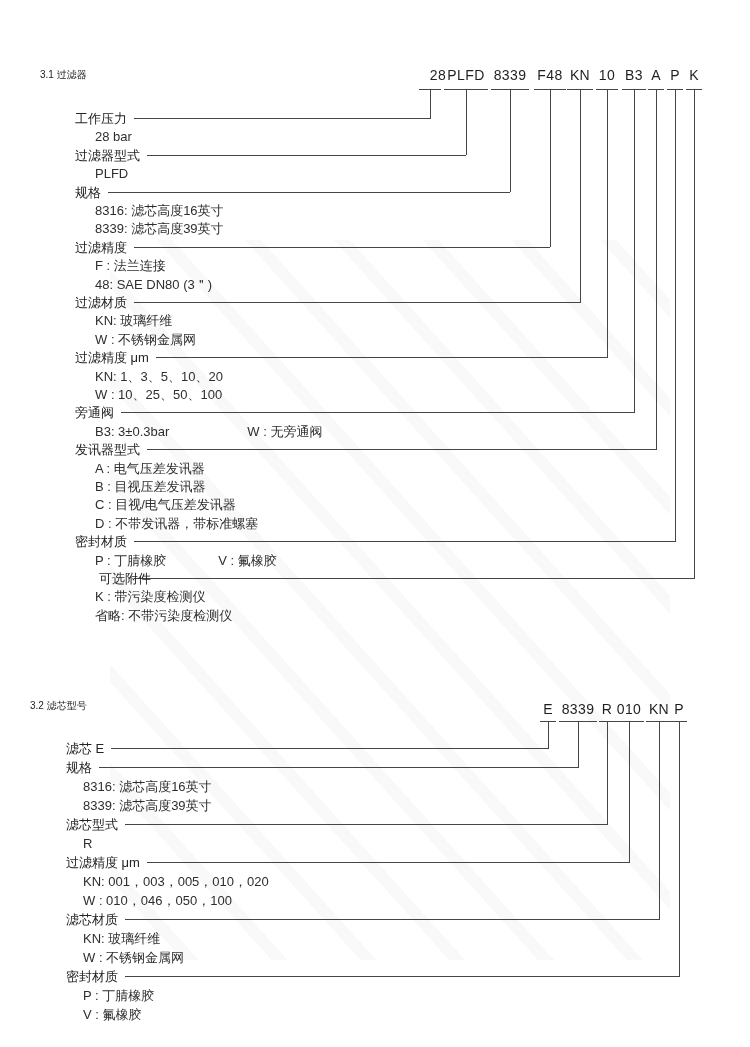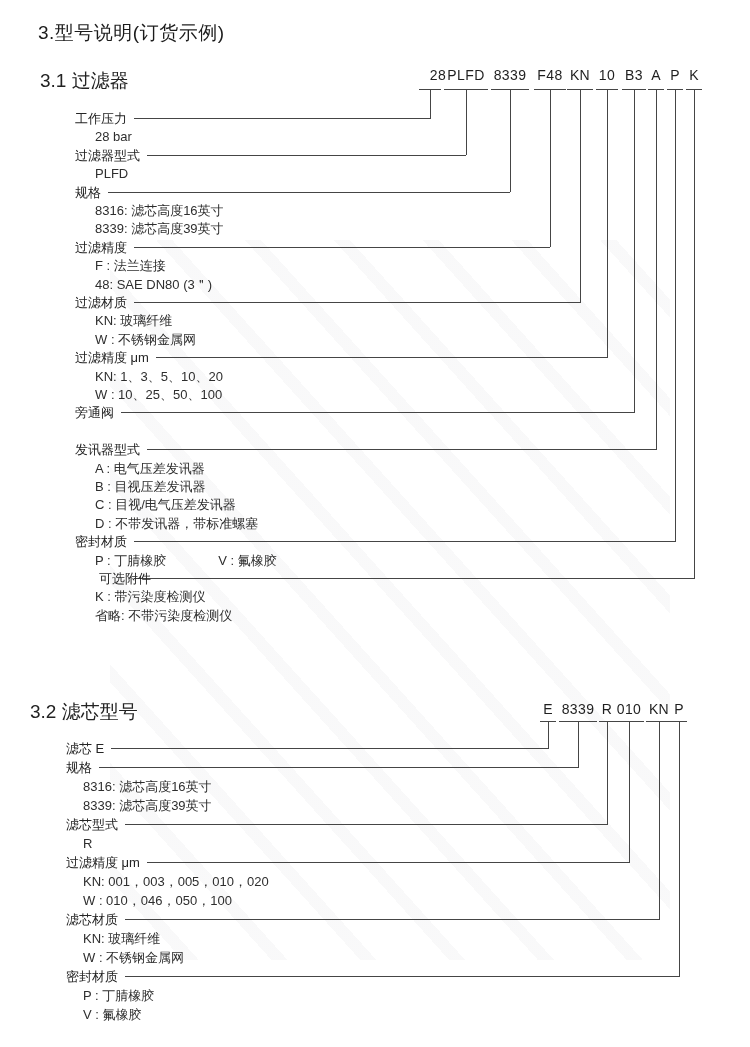--- a/index.html
+++ b/index.html
@@ -7,21 +7,21 @@
     position:relative; width:750px; height:1047px; background:#ffffff;
     font-family:"Liberation Sans","DejaVu Sans",sans-serif; color:#272727;
     overflow:hidden;
   }
   #lines { position:absolute; left:0; top:0; z-index:1; pointer-events:none; }
   .doc-title {
     position:absolute; left:38px; top:20px; font-size:19px; color:#1b1b1b;
     letter-spacing:0.5px; white-space:nowrap; z-index:2;
   }
   .sec-heading {
-    position:absolute; font-size:19px; color:#222; white-space:nowrap; z-index:2;
+    position:absolute; font-size:10px; color:#222; white-space:nowrap; z-index:2;
   }
   .code-part {
     position:absolute; transform:translateX(-50%); font-size:14px; color:#1f1f1f;
     white-space:nowrap; letter-spacing:0.4px; z-index:2;
   }
   .spec-line {
     position:absolute; font-size:13px; line-height:14px; white-space:pre;
     color:#2a2a2a; z-index:2;
   }
   .spec-label { color:#242424; }
@@ -81,21 +81,20 @@
       <line x1="578" y1="767.5" x2="578" y2="721" stroke="#454545" stroke-width="1" shape-rendering="crispEdges"></line>
       <line x1="125" y1="824.5" x2="607" y2="824.5" stroke="#454545" stroke-width="1" shape-rendering="crispEdges"></line>
       <line x1="607" y1="824.5" x2="607" y2="721" stroke="#454545" stroke-width="1" shape-rendering="crispEdges"></line>
       <line x1="146.9375" y1="862.5" x2="629" y2="862.5" stroke="#454545" stroke-width="1" shape-rendering="crispEdges"></line>
       <line x1="629" y1="862.5" x2="629" y2="721" stroke="#454545" stroke-width="1" shape-rendering="crispEdges"></line>
       <line x1="125" y1="919.5" x2="659" y2="919.5" stroke="#454545" stroke-width="1" shape-rendering="crispEdges"></line>
       <line x1="659" y1="919.5" x2="659" y2="721" stroke="#454545" stroke-width="1" shape-rendering="crispEdges"></line>
       <line x1="125" y1="976.5" x2="679" y2="976.5" stroke="#454545" stroke-width="1" shape-rendering="crispEdges"></line>
       <line x1="679" y1="976.5" x2="679" y2="721" stroke="#454545" stroke-width="1" shape-rendering="crispEdges"></line>
     </svg>
-  <div class="doc-title">3.型号说明(订货示例)</div>
 
 <div class="sec-heading" style="left: 40px; top: 68px; position: absolute;">3.1 过滤器</div>
     <div class="code-part" style="left: 430px; top: 67px; position: absolute; margin-left: 8px;">28</div>
     <div class="code-part" style="left: 466px; top: 67px; position: absolute;">PLFD</div>
     <div class="code-part" style="left: 510px; top: 67px; position: absolute;">8339</div>
     <div class="code-part" style="left: 550px; top: 67px; position: absolute;">F48</div>
     <div class="code-part" style="left: 580px; top: 67px; position: absolute;">KN</div>
     <div class="code-part" style="left: 607px; top: 67px; position: absolute;">10</div>
     <div class="code-part" style="left: 634px; top: 67px; position: absolute;">B3</div>
     <div class="code-part" style="left: 656px; top: 67px; position: absolute;">A</div>
@@ -111,20 +110,21 @@
     <div class="spec-line spec-label" style="left: 75px; top: 240.8px; position: absolute;">过滤精度</div>
     <div class="spec-line spec-item" style="left: 95px; top: 259.2px; position: absolute;">F : 法兰连接</div>
     <div class="spec-line spec-item" style="left: 95px; top: 277.6px; position: absolute;">48: SAE DN80 (3＂)</div>
     <div class="spec-line spec-label" style="left: 75px; top: 296px; position: absolute;">过滤材质</div>
     <div class="spec-line spec-item" style="left: 95px; top: 314.4px; position: absolute;">KN: 玻璃纤维</div>
     <div class="spec-line spec-item" style="left: 95px; top: 332.8px; position: absolute;">W : 不锈钢金属网</div>
     <div class="spec-line spec-label" style="left: 75px; top: 351.2px; position: absolute;">过滤精度 μm</div>
     <div class="spec-line spec-item" style="left: 95px; top: 369.6px; position: absolute;">KN: 1、3、5、10、20</div>
     <div class="spec-line spec-item" style="left: 95px; top: 388px; position: absolute;">W : 10、25、50、100</div>
     <div class="spec-line spec-label" style="left: 75px; top: 406.4px; position: absolute;">旁通阀</div>
+    <div class="spec-line spec-item" style="left: 95px; top: 424.8px; position: absolute;">B3: 3±0.3bar　　　　　　W : 无旁通阀</div>
     <div class="spec-line spec-label" style="left: 75px; top: 443.2px; position: absolute;">发讯器型式</div>
     <div class="spec-line spec-item" style="left: 95px; top: 461.6px; position: absolute;">A : 电气压差发讯器</div>
     <div class="spec-line spec-item" style="left: 95px; top: 480px; position: absolute;">B : 目视压差发讯器</div>
     <div class="spec-line spec-item" style="left: 95px; top: 498.4px; position: absolute;">C : 目视/电气压差发讯器</div>
     <div class="spec-line spec-item" style="left: 95px; top: 516.8px; position: absolute;">D : 不带发讯器，带标准螺塞</div>
     <div class="spec-line spec-label" style="left: 75px; top: 535.2px; position: absolute;">密封材质</div>
     <div class="spec-line spec-item" style="left: 95px; top: 553.6px; position: absolute;">P : 丁腈橡胶　　　　V : 氟橡胶</div>
     <div class="spec-line spec-label" style="left: 75px; top: 572px; position: absolute; margin-left: 24px;">可选附件</div>
     <div class="spec-line spec-item" style="left: 95px; top: 590.4px; position: absolute;">K : 带污染度检测仪</div>
     <div class="spec-line spec-item" style="left: 95px; top: 608.8px; position: absolute;">省略: 不带污染度检测仪</div>

